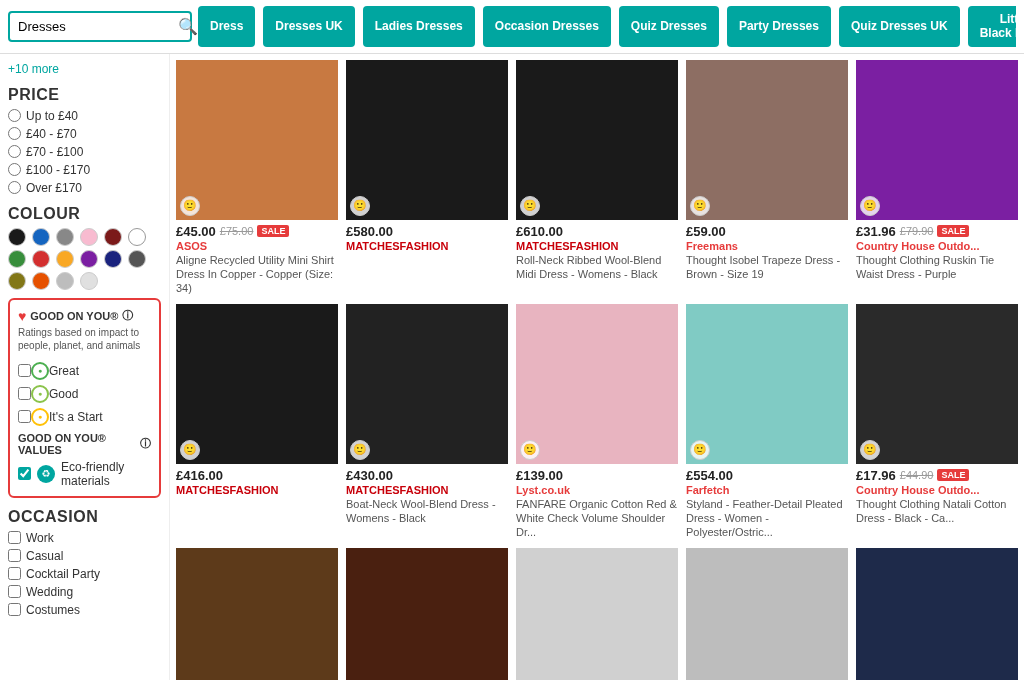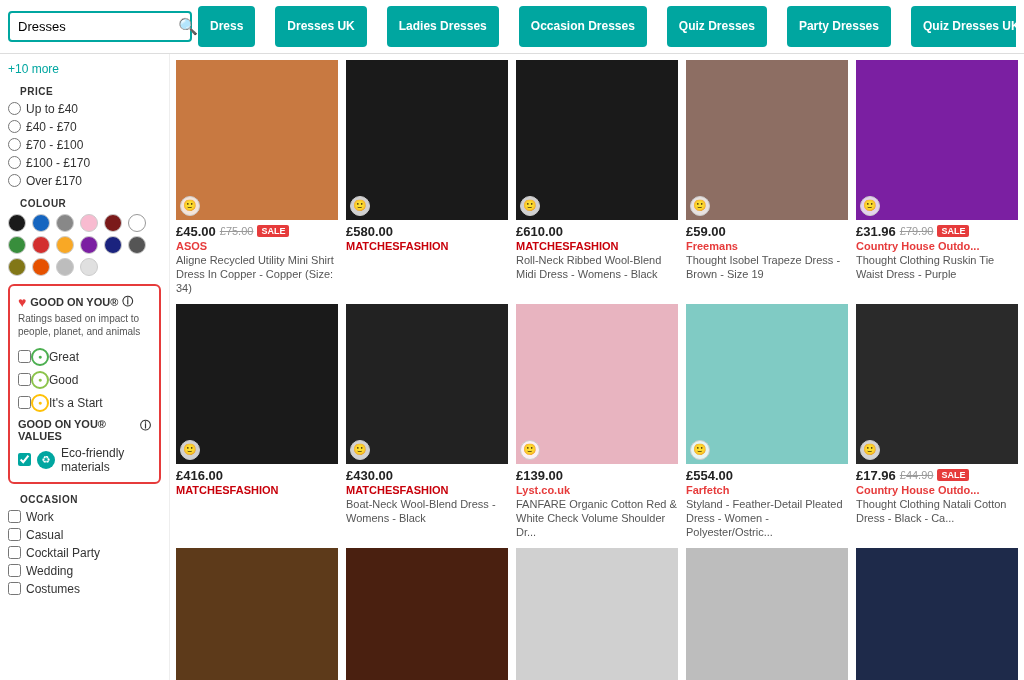--- a/index.html
+++ b/index.html
@@ -3,52 +3,52 @@
   <meta charset="utf-8">
   <style>
     * { box-sizing: border-box; margin: 0; padding: 0; }
     body { font-family: Arial, sans-serif; font-size: 12px; color: #333; background: #fff; overflow: hidden; width: 1024px; height: 680px; }
 
     
     .header { display: flex; align-items: center; background: #fff; padding: 6px 8px; border-bottom: 1px solid #ddd; gap: 6px; }
     .search-box { display: flex; align-items: center; border: 2px solid #00a6a0; border-radius: 4px; padding: 4px 8px; width: 184px; }
     .search-box input { border: none; outline: none; font-size: 13px; width: 160px; }
     .search-icon-btn { background: none; border: none; cursor: pointer; color: #00a6a0; font-size: 16px; }
-    .nav-tabs { display: flex; gap: 20px; flex-wrap: nowrap; overflow: hidden; }
+    .nav-tabs { display: flex; gap: 8px; flex-wrap: nowrap; overflow: hidden; }
     .nav-tab { background: #00a6a0; color: #fff; border: none; border-radius: 4px; padding: 6px 12px; font-size: 12px; cursor: pointer; white-space: nowrap; font-weight: bold; }
     .nav-tab.two-line { line-height: 1.2; text-align: center; }
 
     
     .main { display: flex; height: calc(680px - 44px); }
 
     
     .sidebar { width: 170px; min-width: 170px; overflow-y: auto; padding: 8px; border-right: 1px solid #eee; }
     .more-link { color: #00a6a0; font-size: 12px; cursor: pointer; margin-bottom: 8px; display: block; }
-    .filter-section-title { font-size: 10px; font-weight: bold; color: #333; margin: 10px 0 5px 12px; letter-spacing: 0.5px; }
+    .filter-section-title { font-size: 16px; font-weight: bold; color: #333; margin: 10px 0 5px 0; letter-spacing: 0.5px; }
     .price-option { display: flex; align-items: center; gap: 5px; margin-bottom: 4px; font-size: 12px; }
     .price-option input[type=radio] { cursor: pointer; }
 
     
     .colour-grid { display: grid; grid-template-columns: repeat(6, 20px); gap: 4px; margin-bottom: 6px; }
     .colour-swatch { width: 18px; height: 18px; border-radius: 50%; border: 1px solid #ccc; cursor: pointer; }
 
     
     .goodonyou-box { border: 2.5px solid #e63b3b; border-radius: 6px; padding: 8px; margin: 8px 0; }
     .goodonyou-title { display: flex; align-items: center; gap: 4px; font-size: 11px; font-weight: bold; color: #333; margin-bottom: 2px; }
     .goodonyou-title .heart-icon { color: #e63b3b; font-size: 14px; }
     .goodonyou-subtitle { font-size: 10px; color: #555; margin-bottom: 10px; line-height: 1.3; }
     .goodonyou-option { display: flex; align-items: center; margin-bottom: 5px; font-size: 12px; }
     .goodonyou-option input[type=checkbox] { cursor: pointer; }
     .rating-circle { width: 18px; height: 18px; border-radius: 50%; border: 2px solid #888; display: flex; align-items: center; justify-content: center; font-size: 7px; color: #888; }
     .rating-great { border-color: #4caf50; color: #4caf50; }
     .rating-good { border-color: #8bc34a; color: #8bc34a; }
     .rating-start { border-color: #ffc107; color: #ffc107; }
 
     
-    .goodonyou-values-title { font-size: 11px; font-weight: bold; color: #333; margin: 6px 0 4px 0; display: flex; gap: 2px; }
+    .goodonyou-values-title { font-size: 11px; font-weight: bold; color: #333; margin: 6px 0 4px 0; display: flex; align-items: center; gap: 2px; }
     .eco-option { display: flex; align-items: center; gap: 6px; font-size: 12px; }
     .eco-option input[type=checkbox] { cursor: pointer; accent-color: #00a6a0; }
     .eco-icon { width: 18px; height: 18px; background: #00a6a0; border-radius: 50%; display: flex; align-items: center; justify-content: center; color: #fff; font-size: 10px; }
 
     
     .occasion-option { display: flex; align-items: center; gap: 5px; margin-bottom: 4px; font-size: 12px; }
     .occasion-option input[type=checkbox] { cursor: pointer; }
 
     
     .product-grid { flex: 1; overflow-y: auto; padding: 6px; display: grid; grid-template-columns: repeat(5, 1fr); gap: 8px; align-content: start; }

